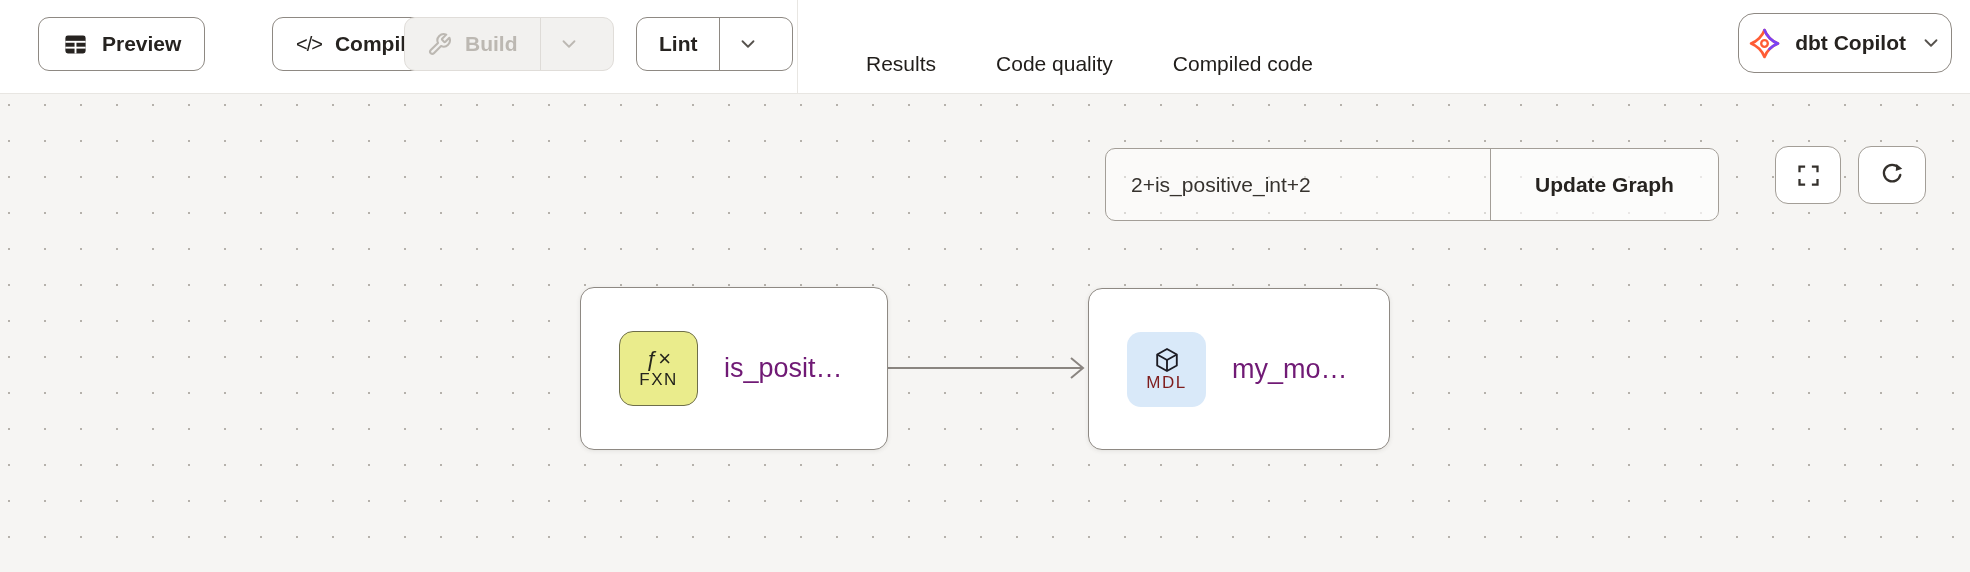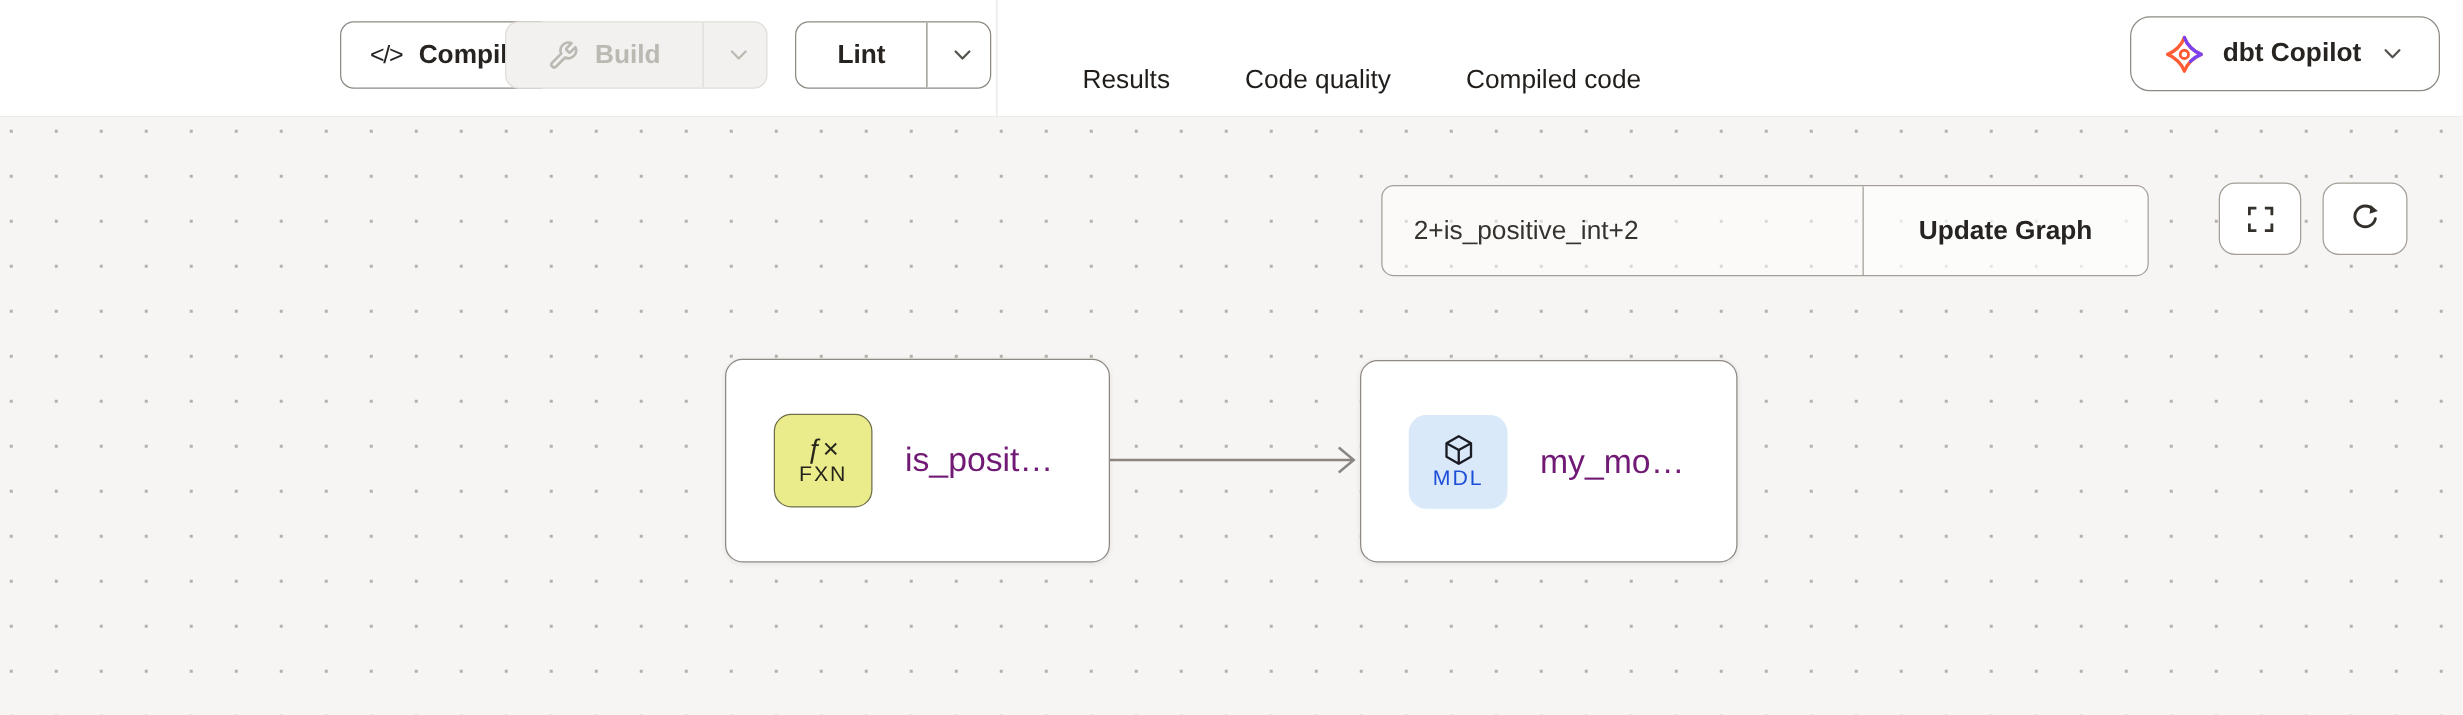--- a/index.html
+++ b/index.html
@@ -9,42 +9,42 @@
 
   
   .header { position:absolute; left:0; top:0; width:1970px; height:94px;
             background:#ffffff; border-bottom:1px solid #e8e6e2; }
 
   .btn, .btn-group { position:absolute; top:17px; height:54px; background:#fff;
             border:1.5px solid #8e8983; border-radius:11px; color:#262320;
             font-size:21px; font-weight:600; cursor:pointer; }
   .btn { display:flex; align-items:center; gap:13px; padding:0 23px; }
   .btn-group { display:flex; align-items:stretch; overflow:hidden; }
-  .btn-group .main { display:flex; align-items:center; gap:13px; padding:0 33px; }
+  .btn-group .main { display:flex; align-items:center; gap:13px; padding:0 22px; }
   .btn-group .chev { display:flex; align-items:center; justify-content:center;
             padding:0 17px; border-left:1px solid #8e8983; }
   .btn-group.disabled { background:#f2f1ef; border-color:#e0ddd9; color:#bcb8b2; cursor:default; }
   .btn-group.disabled .chev { border-left-color:#deDBd7; }
   .btn-group.disabled svg { stroke:#bcb8b2; }
   .icon-svg { display:block; }
 
   .code-glyph { font-family:"Liberation Sans",sans-serif; font-size:20px; font-weight:500;
             letter-spacing:-1px; color:#262320; }
 
   .hdr-divider { position:absolute; left:797px; top:0; width:1px; height:93px; background:#e8e6e2; }
 
   .tabs { position:absolute; left:866px; top:17px; height:93px; display:flex; align-items:center; gap:60px; }
   .tab { position:relative; height:93px; display:flex; align-items:center;
          font-size:21px; font-weight:500; color:#201d1a; cursor:pointer; white-space:nowrap; }
   .tab.active::after { content:""; position:absolute; left:-40px; right:-40px; bottom:0;
          height:6px; background:var(--tab-underline,#a39c94); }
 
   .copilot { position:absolute; top:13px; right:18px; height:60px; background:#fff;
          border:1.5px solid #8e8983; border-radius:16px; display:flex; align-items:center;
-         gap:14px; padding:0 26px; font-size:21px; font-weight:600; color:#262320; cursor:pointer; }
+         gap:14px; padding:0 9px; font-size:21px; font-weight:600; color:#262320; cursor:pointer; }
 
   
   .canvas { position:absolute; left:0; top:94px; width:1970px; height:478px;
          background-color:var(--canvas-bg,#f6f5f3);
          background-image:radial-gradient(var(--canvas-dot,#b5b1ab) 1.2px, transparent 1.3px);
          background-size:36px 36px; background-position:27px 29px; }
 
   .selector { position:absolute; left:1105px; top:54px; width:614px; height:73px;
          display:flex; border:1.5px solid #a39e97; border-radius:10px;
          background:rgba(255,255,255,0.5); overflow:hidden; }
@@ -61,32 +61,41 @@
   
   .node { position:absolute; background:#fff; border:1.5px solid #8e8983; border-radius:14px;
          display:flex; align-items:center; gap:26px; padding-left:38px;
          box-shadow:0 1px 4px rgba(60,55,50,0.10); cursor:pointer; }
   .badge { width:79px; height:75px; border-radius:14px; display:flex; flex-direction:column;
          align-items:center; justify-content:center; line-height:1.1; flex:0 0 auto; }
   .badge-fxn { background:var(--fxn-badge-bg,#eaec8c); border:1.5px solid var(--fxn-badge-border,#6e6e4a); }
   .badge-mdl { background:var(--mdl-badge-bg,#d9e9f9); }
   .badge .sym { font-size:22px; color:#26261c; }
   .badge .code { font-size:17px; font-weight:500; letter-spacing:1.5px; color:#23231c; }
-  .badge-mdl .code { color:#1d4ed8; }
+  .badge-mdl .code { color:#7f1d1d; }
   .node-label { font-size:27px; color:#701a75; white-space:nowrap; }
 
   .edge { position:absolute; left:886px; top:258px; }
 </style>
 </head>
 <body>
 
 <div class="app">
 
   <div class="header">
 
+    <button class="btn" style="left:38px;">
+      <svg class="icon-svg" width="27" height="27" viewBox="0 0 24 24">
+        <rect x="3" y="4" width="18" height="16" rx="2.2" fill="#262320"></rect>
+        <line x1="3" y1="9.6" x2="21" y2="9.6" stroke="#fff" stroke-width="1.7"></line>
+        <line x1="3" y1="14.8" x2="21" y2="14.8" stroke="#fff" stroke-width="1.7"></line>
+        <line x1="12" y1="9.6" x2="12" y2="20" stroke="#fff" stroke-width="1.7"></line>
+      </svg>
+      <span>Preview</span>
+    </button>
 
     <button class="btn" style="left:272px;">
       <span class="code-glyph">&lt;/&gt;</span>
       <span>Compile</span>
     </button>
 
     <div class="btn-group disabled" style="left:404px; width:210px;" aria-disabled="true">
       <div class="main">
         <svg class="icon-svg" width="25" height="25" viewBox="0 0 24 24" fill="none" stroke="#bcb8b2" stroke-width="2" stroke-linecap="round" stroke-linejoin="round">
           <path d="M14.7 6.3a1 1 0 0 0 0 1.4l1.6 1.6a1 1 0 0 0 1.4 0l3.77-3.77a6 6 0 0 1-7.94 7.94l-6.91 6.91a2.12 2.12 0 0 1-3-3l6.91-6.91a6 6 0 0 1 7.94-7.94l-3.76 3.76z"></path>

